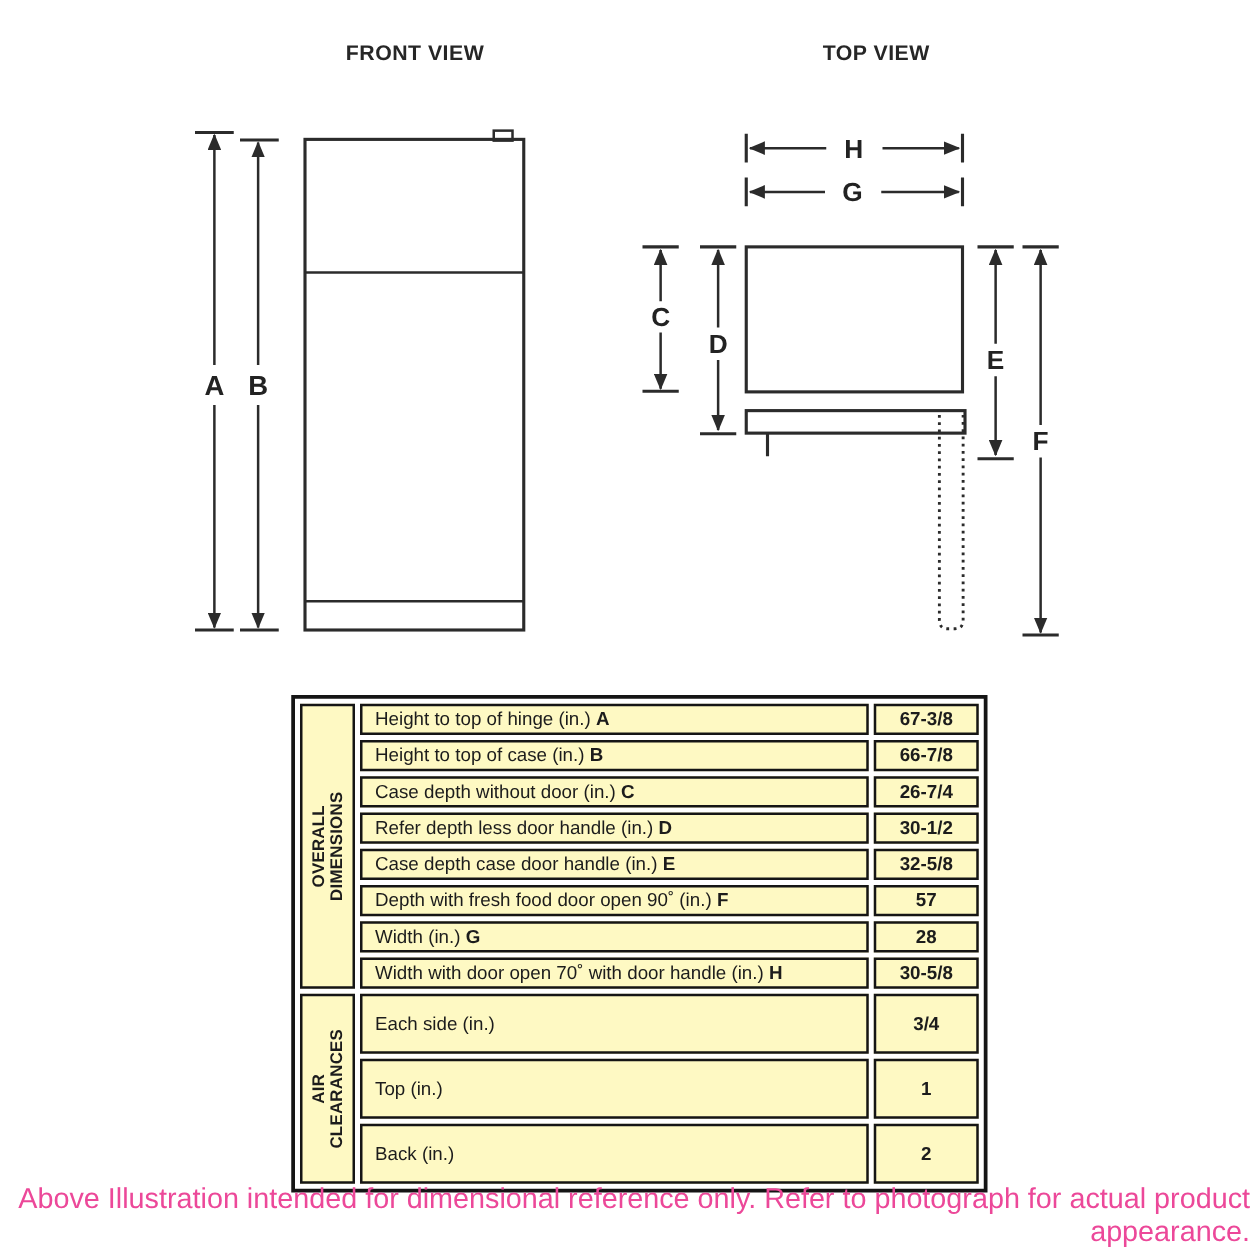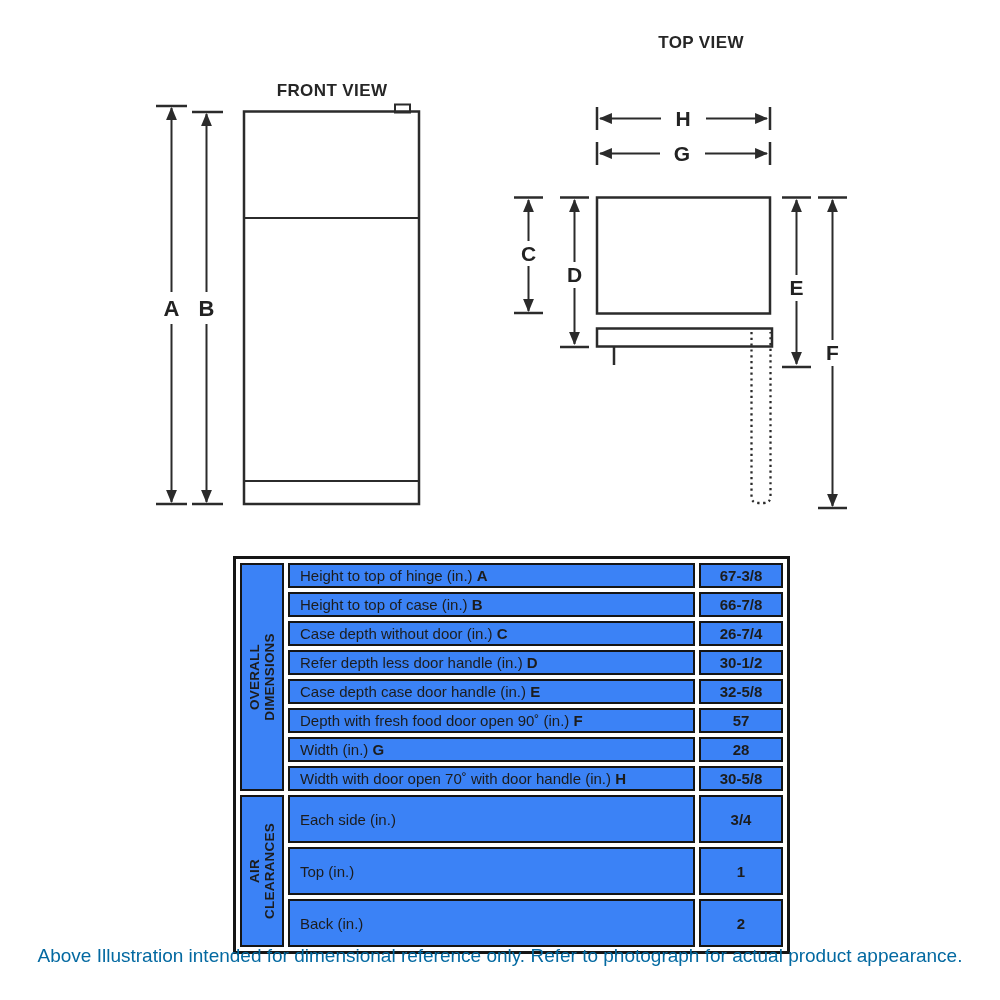--- a/index.html
+++ b/index.html
@@ -1,45 +1,45 @@
 <!DOCTYPE html>
 <html><head>
 <meta charset="utf-8">
 <style>
   html,body{margin:0;padding:0;background:#fff;}
   .page{position:relative;width:1000px;height:1000px;background:#ffffff;
         font-family:"Liberation Sans",sans-serif;overflow:hidden;}
   .view-heading{position:absolute;top:33px;transform:translateX(-50%);
         font-weight:bold;font-size:17px;letter-spacing:.4px;color:#262626;white-space:nowrap;}
-  .view-heading.front{left:332px;margin-top:48px;}
+  .view-heading.front{left:332px;}
   .view-heading.top{left:677px;margin-left:24px;}
   svg.diagram{position:absolute;left:0;top:0;}
   svg.diagram .ln{stroke:#2b2b2b;stroke-width:2;fill:none;}
   svg.diagram .thick{stroke-width:2.5;}
   svg.diagram .dotted{stroke-dasharray:2.2 3.6;stroke-width:2.3;}
   svg.diagram text{font-family:"Liberation Sans",sans-serif;font-weight:bold;fill:#222;
         text-anchor:middle;}
   svg.diagram text.big{font-size:22px;}
   svg.diagram text.med{font-size:21px;}
   table.spec{position:absolute;left:233px;top:556px;width:557px;
         border:3px solid #151515;border-collapse:separate;border-spacing:4px;
         table-layout:fixed;color:#1c1c1c;}
-  table.spec td{border:2px solid #151515;box-sizing:border-box;background:#3b82f6;
+  table.spec td{border:2px solid #151515;box-sizing:border-box;background:#fef9c3;
         vertical-align:middle;}
   table.spec tr.dim td{height:25px;}
   table.spec tr.air td{height:48px;}
   td.sec{position:relative;}
   .vlabel{position:absolute;left:50%;top:50%;transform:translate(-50%,-50%) rotate(-90deg);
         font-weight:bold;font-size:13.5px;line-height:1.12;text-align:center;
         white-space:nowrap;letter-spacing:.2px;}
   td.desc{padding:0 6px 0 10px;font-size:15px;}
   td.desc .letter{font-weight:bold;}
   td.val{text-align:center;font-weight:bold;font-size:15px;}
-  .footer{position:absolute;top:945px;left:0;width:1000px;text-align:center;
-        font-size:19px;color:#0369a1;}
+  .footer{position:absolute;top:945px;left:0;width:1000px;text-align:right;
+        font-size:23px;color:#ec4899;}
 </style>
 </head>
 <body>
 
 <div class="page">
 
   <div class="view-heading front">FRONT VIEW</div>
   <div class="view-heading top">TOP VIEW</div>
 
   <svg class="diagram" width="1000" height="545" viewBox="0 0 1000 545">

